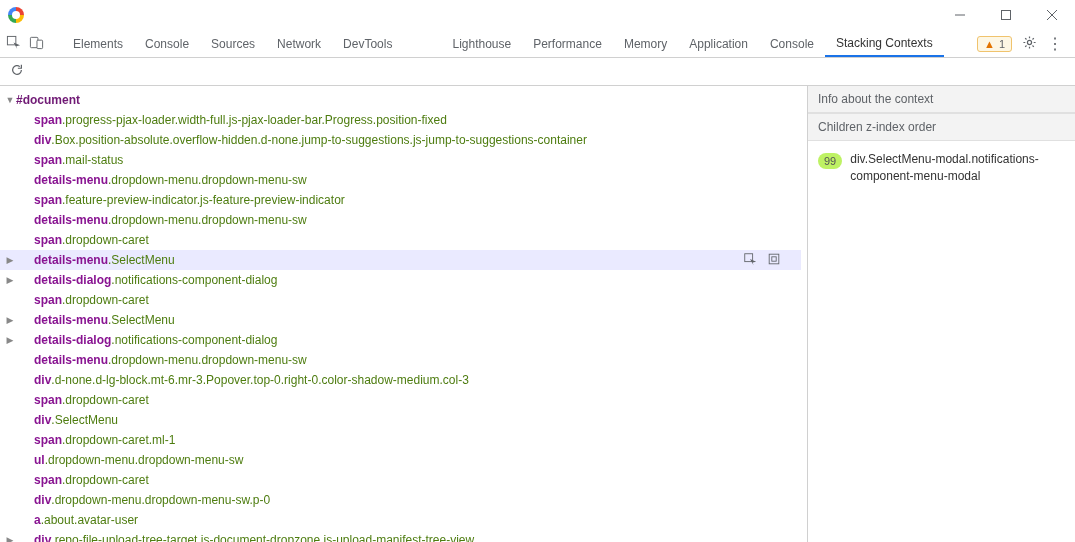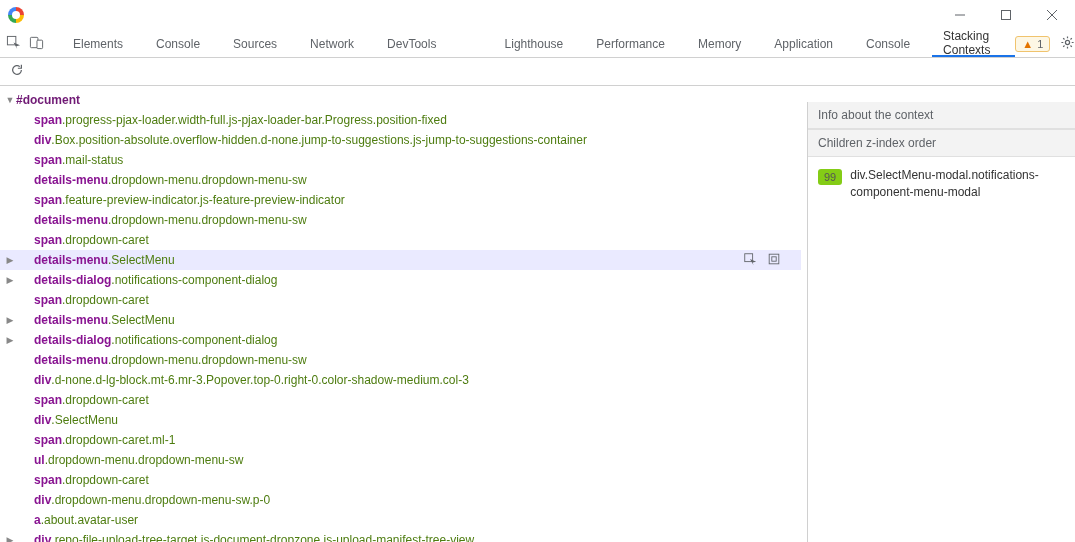--- a/index.html
+++ b/index.html
@@ -8,21 +8,21 @@
   .titlebar .app-icon { width: 16px; height: 16px; border-radius: 50%; background: conic-gradient(#ea4335 0 90deg,#fbbc05 90deg 180deg,#34a853 180deg 270deg,#4285f4 270deg); margin-right: 8px; position: relative; }
   .titlebar .app-icon::after { content:""; position:absolute; inset:4px; background:#fff; border-radius:50%; }
   .titlebar .title { color: #5f6368; font-size: 12px; }
   .win-controls { margin-left: auto; display: flex; }
   .win-btn { width: 46px; height: 30px; display:flex; align-items:center; justify-content:center; color:#5f6368; }
   .win-btn svg { width:10px; height:10px; }
 
   .tabbar { height: 28px; display: flex; align-items: center; border-bottom: 1px solid #d0d0d0; padding: 0 6px; user-select: none; }
   .dock-icons { display:flex; gap:8px; margin-right: 18px; color:#5f6368; }
   .dock-icons svg { width:15px; height:15px; }
-  .tabs { display:flex; align-items:flex-end; height:100%; gap:11px; flex:1; }
+  .tabs { display:flex; align-items:flex-end; height:100%; gap:0; flex:1; }
   .tab { padding: 0 11px; height:27px; display:flex; align-items:center; color:#5f6368; cursor:pointer; font-size:12px; }
   .tab.active { color:#333; border-bottom: 2px solid #1a73e8; }
   .tabbar-right { margin-left:auto; display:flex; align-items:center; gap:10px; padding-right:6px; }
   .warn-badge { display:flex; align-items:center; gap:4px; border:1px solid #f0c36d; background:#fdf7e5; border-radius:3px; padding:1px 6px; color:#5f6368; font-size:11px; }
   .warn-badge .tri { color:#e37400; font-size:11px; }
   .gear, .kebab { color:#5f6368; cursor:pointer; }
   .gear svg { width:15px; height:15px; }
   .kebab { font-size:16px; line-height:1; }
 
   .toolbar { height: 28px; display:flex; align-items:center; padding: 0 10px; border-bottom:1px solid #d0d0d0; }
@@ -42,29 +42,29 @@
   .row .indent { display:inline-block; }
   .row .tag { color:#881391; font-weight:600; }
   .row .cls { color:#4d7c0f; }
   .row .doc { color:#701a75; font-weight:600; }
   .row.selected { background:#eaeaff; }
   .row .row-tools { position:absolute; right:20px; display:none; gap:10px; color:#5f6368; }
   .row.selected .row-tools { display:flex; }
   .row .row-tools svg { width:14px; height:14px; }
 
   .splitter { width:6px; background:transparent; cursor:col-resize; }
-  .right-pane { width:268px; border-left:1px solid #d0d0d0; display:flex; flex-direction:column; overflow:hidden;margin-top:16px; }
+  .right-pane { width:268px; border-left:1px solid #d0d0d0; display:flex; flex-direction:column; overflow:hidden; }
   .section-hdr { background:#f3f3f3; border-bottom:1px solid #e0e0e0; padding:6px 10px; color:#5f6368; font-size:12px; }
   .right-pane .section-hdr:not(:first-child){ border-top:1px solid #e0e0e0; }
   .info-body { padding: 10px 14px 16px 14px; font-size:12px; color:#333; }
   .info-body ul { margin:0; padding-left:18px; }
   .info-body li { line-height:1.5; }
   .children-body { padding:10px 10px; }
   .child-row { display:flex; align-items:flex-start; gap:8px; }
-  .zbadge { background:#84cc16; color:#555; border-radius:3px; font-size:11px; padding:2px 6px; margin-top:2px; }
+  .zbadge { background:#bef264; color:#555; border-radius:8px; font-size:11px; padding:2px 6px; margin-top:2px; }
   .child-row .sel { line-height:1.4; }
 </style>
 </head>
 <body>
 
 <div class="titlebar">
   <div class="app-icon"></div>
   <div class="win-controls">
     <div class="win-btn">
       <svg viewBox="0 0 10 10">

